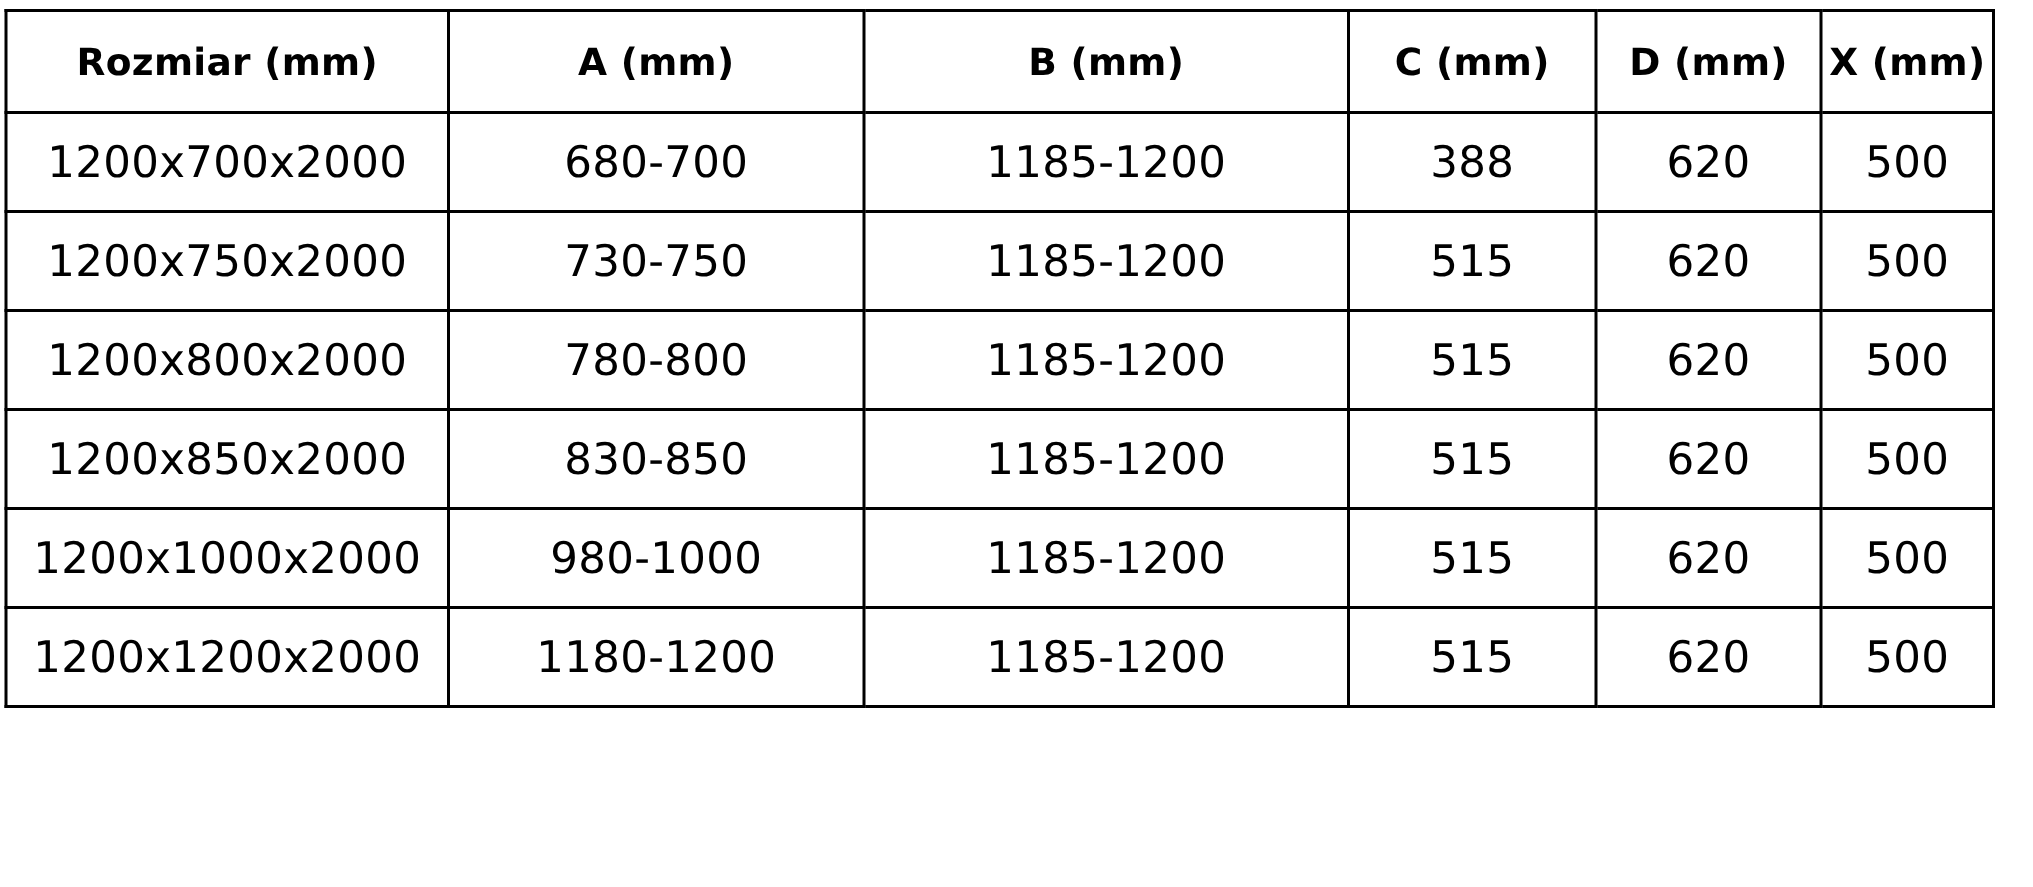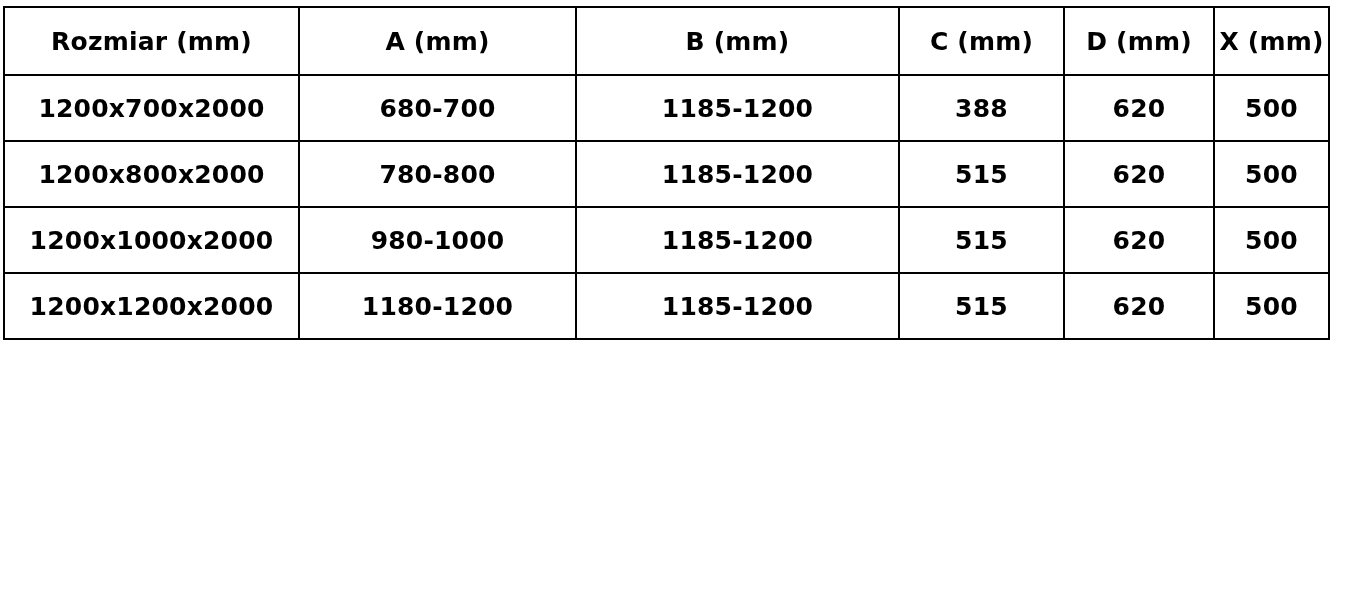--- a/index.html
+++ b/index.html
@@ -27,22 +27,22 @@
     margin: 6px 0 0 3px;
     border: 2px solid #000000;
   }
   table.size-table td,
   table.size-table th {
     border: 2px solid #000000;
     text-align: center;
     vertical-align: middle;
     padding: 0;
     height: 64px;
-    font-size: 25px;
-    font-weight: bold;
+    font-size: 29px;
+    font-weight: normal;
     letter-spacing: 0.2px;
   }
   table.size-table thead th {
     font-weight: bold;
     font-size: 25px;
     height: 66px;
   }
   col.c0 { width: 295px; }
   col.c1 { width: 277px; }
   col.c2 { width: 323px; }
@@ -76,22 +76,38 @@
     <tbody>
       <tr>
         <td>1200x700x2000</td>
         <td>680-700</td>
         <td>1185-1200</td>
         <td>388</td>
         <td>620</td>
         <td>500</td>
       </tr>
       <tr>
+        <td>1200x750x2000</td>
+        <td>730-750</td>
+        <td>1185-1200</td>
+        <td>515</td>
+        <td>620</td>
+        <td>500</td>
+      </tr>
+      <tr>
         <td>1200x800x2000</td>
         <td>780-800</td>
+        <td>1185-1200</td>
+        <td>515</td>
+        <td>620</td>
+        <td>500</td>
+      </tr>
+      <tr>
+        <td>1200x850x2000</td>
+        <td>830-850</td>
         <td>1185-1200</td>
         <td>515</td>
         <td>620</td>
         <td>500</td>
       </tr>
       <tr>
         <td>1200x1000x2000</td>
         <td>980-1000</td>
         <td>1185-1200</td>
         <td>515</td>

